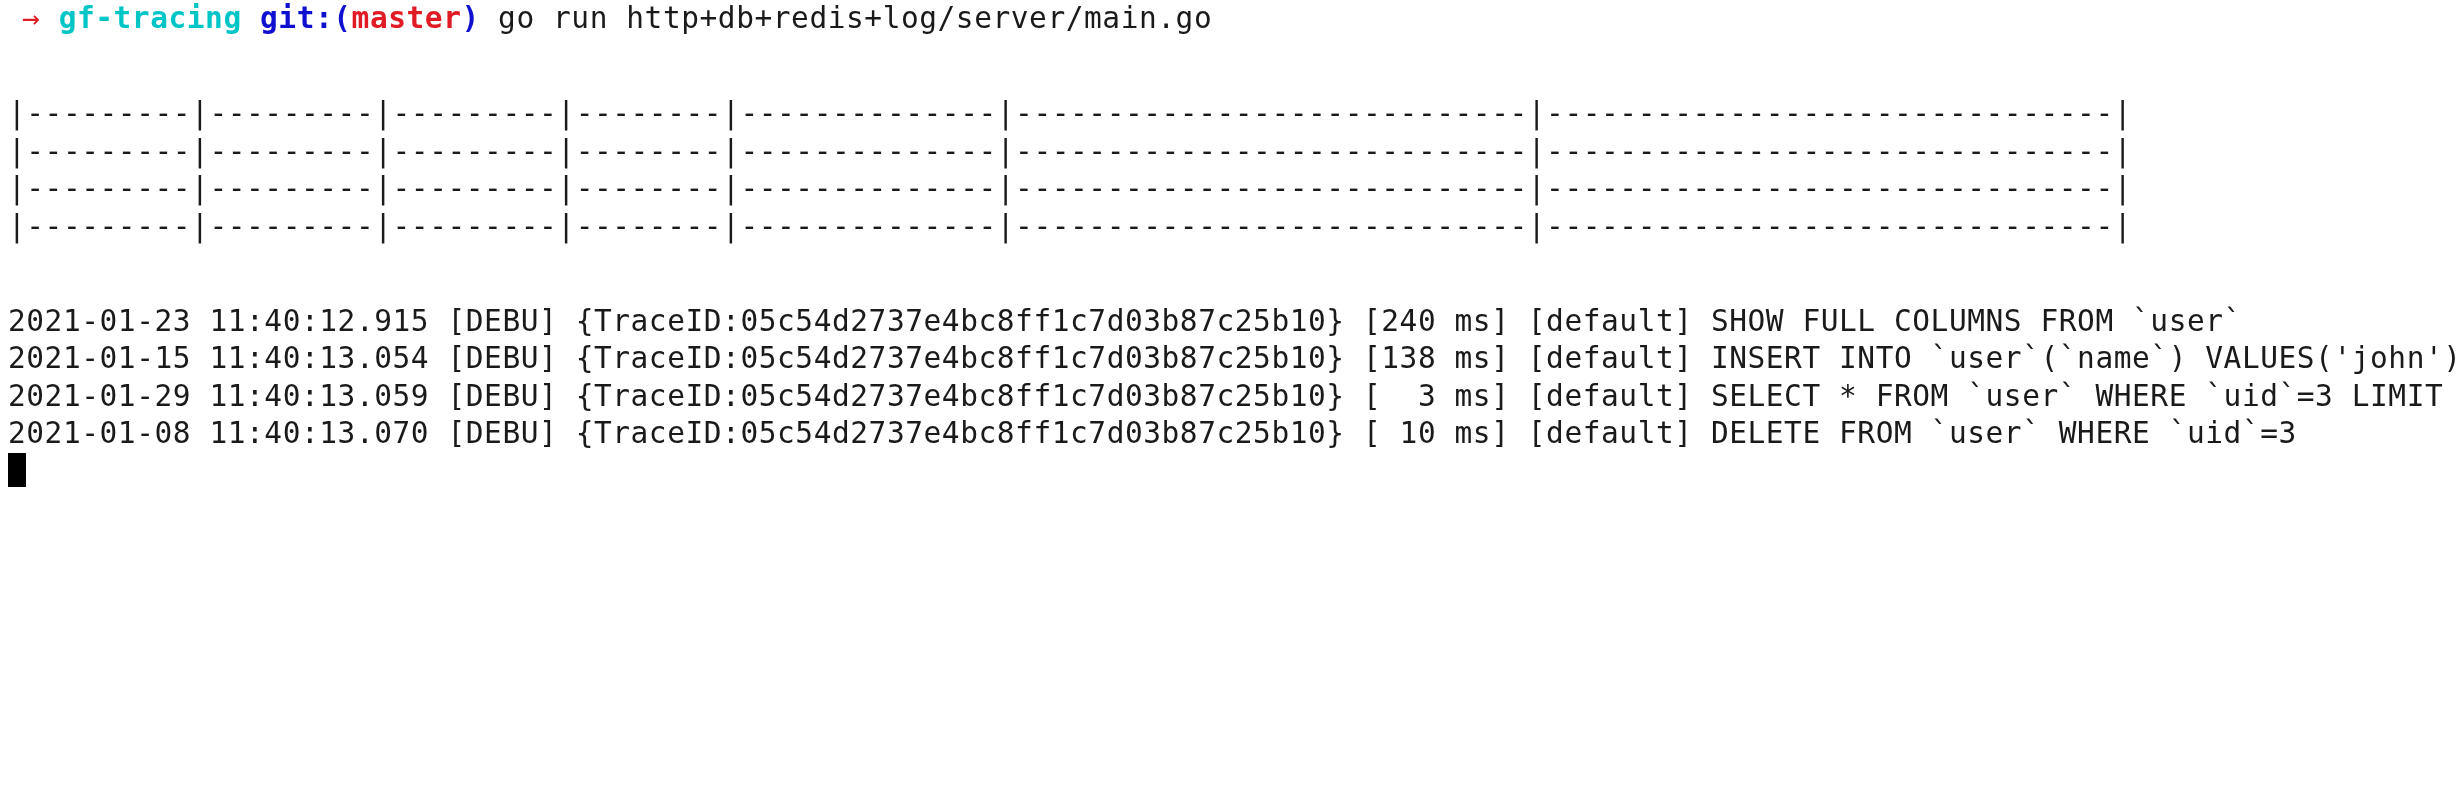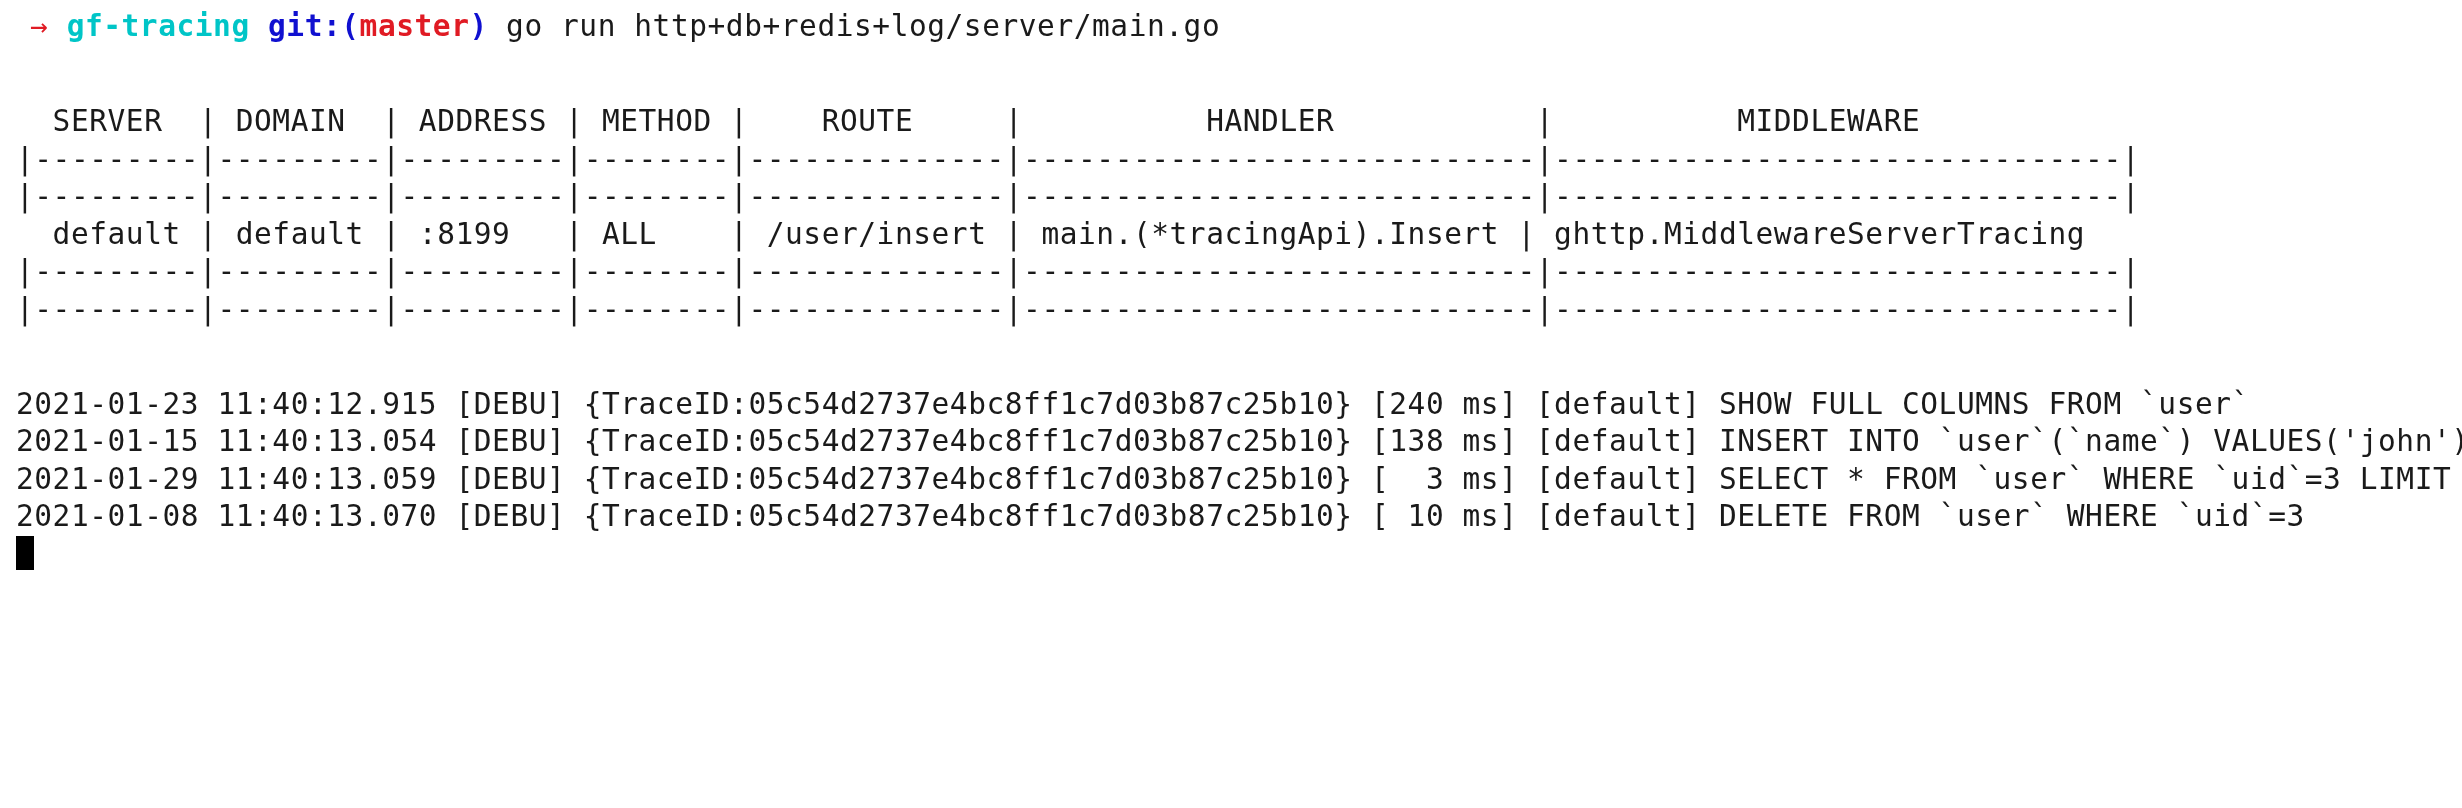--- a/index.html
+++ b/index.html
@@ -11,21 +11,21 @@
     width: 2462px;
     height: 808px;
     overflow: hidden;
     font-family: "DejaVu Sans Mono", "Liberation Mono", monospace;
   }
   #terminal {
     position: relative;
     width: 2462px;
     height: 808px;
     background: #ffffff;
-    padding: 8px;
+    padding: 0;
     box-sizing: border-box;
   }
   .line {
     font-family: "DejaVu Sans Mono", "Liberation Mono", monospace;
     font-size: 29.5px;
     line-height: 37.5px;
     letter-spacing: 0.55px;
     white-space: pre;
     color: #1a1a1a;
     height: 37.5px;
@@ -60,26 +60,24 @@
 <body>
 
 <div id="terminal">
 
   <div class="line prompt-line"><span class="c-arrow">→</span><span> </span><span class="c-repo">gf-tracing</span><span> </span><span class="c-git">git:(</span><span class="c-branch">master</span><span class="c-git">)</span><span> </span><span class="c-cmd">go run http+db+redis+log/server/main.go</span></div>
 
 
   <div class="blank"></div>
   <div class="half-blank"></div>
 
-  <div class="line body-line">  SERVER  | DOMAIN  | ADDRESS | METHOD |    ROUTE     |          HANDLER           |          MIDDLEWARE           </div>
   <div class="line body-line">|---------|---------|---------|--------|--------------|----------------------------|-------------------------------|</div>
 
   <div class="line body-line">|---------|---------|---------|--------|--------------|----------------------------|-------------------------------|</div>
 
-  <div class="line body-line">  default | default | :8199   | ALL    | /user/insert | main.(*tracingApi).Insert | ghttp.MiddlewareServerTracing </div>
   <div class="line body-line">|---------|---------|---------|--------|--------------|----------------------------|-------------------------------|</div>
 
   <div class="line body-line">|---------|---------|---------|--------|--------------|----------------------------|-------------------------------|</div>
 
   <div class="blank"></div>
   <div class="half-blank"></div>
 
   <div class="line body-line">2021-01-23 11:40:12.915 [DEBU] {TraceID:05c54d2737e4bc8ff1c7d03b87c25b10} [240 ms] [default] SHOW FULL COLUMNS FROM `user`</div>
   <div class="line body-line">2021-01-15 11:40:13.054 [DEBU] {TraceID:05c54d2737e4bc8ff1c7d03b87c25b10} [138 ms] [default] INSERT INTO `user`(`name`) VALUES('john')</div>
   <div class="line body-line">2021-01-29 11:40:13.059 [DEBU] {TraceID:05c54d2737e4bc8ff1c7d03b87c25b10} [  3 ms] [default] SELECT * FROM `user` WHERE `uid`=3 LIMIT 1</div>

